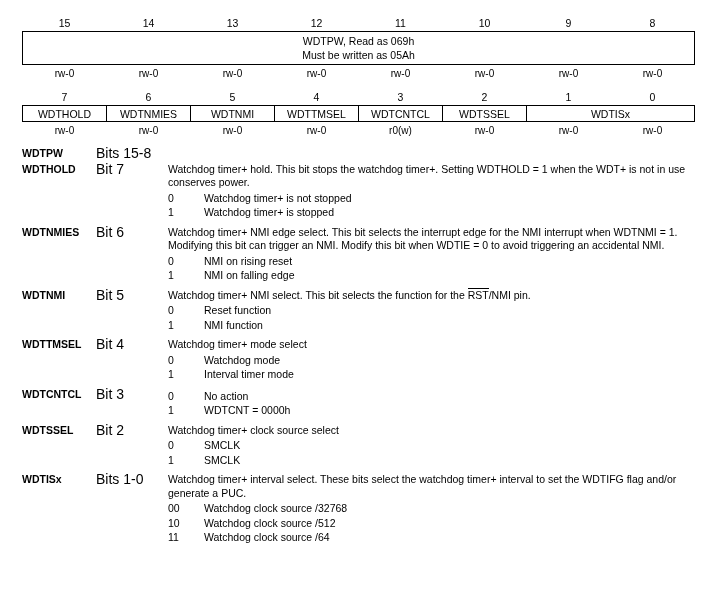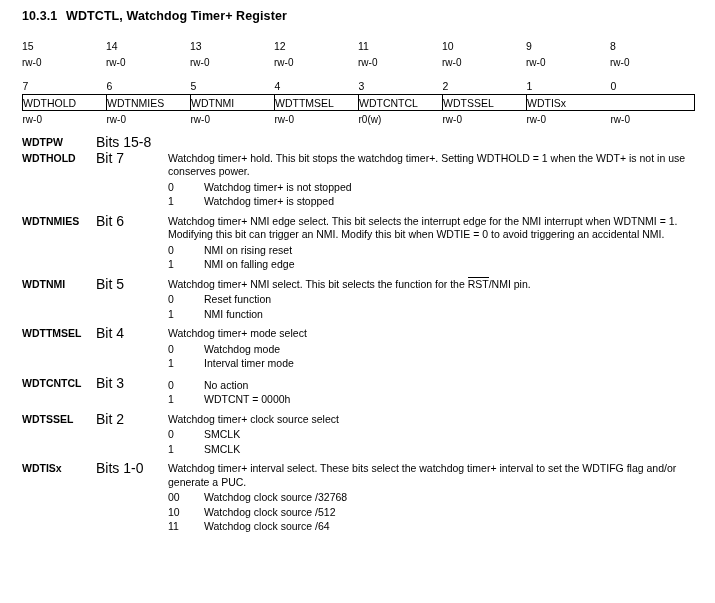--- a/index.html
+++ b/index.html
@@ -37,20 +37,21 @@
     margin: 14px 0 0 22px;
     width: 672px;
   }
   table.bits {
     border-collapse: collapse;
     table-layout: fixed;
     width: 672px;
     font-size: 10.5px;
   }
   table.bits td {
+    text-align: center;
     vertical-align: middle;
     padding: 0;
   }
   .bitnum-row td {
     height: 17px;
     font-size: 10.5px;
     border: none;
   }
   .boxed td {
     border: 1px solid #000000;
@@ -126,23 +127,20 @@
     top: -0.5px;
     border-top: 1px solid #000;
   }
   .gap { height: 4px; }
 </style>
 </head>
 <body>
 
 <div class="page">
 
-  <div class="section-title">
-    <span class="num">10.3.1</span><span>WDTCTL, Watchdog Timer+ Register</span>
-  </div>
 
   <div class="bits-wrap">
     <table class="bits">
       <colgroup>
         <col style="width:84px">
           <col style="width:84px">
           <col style="width:84px">
           <col style="width:84px">
         <col style="width:84px">
           <col style="width:84px">
@@ -153,20 +151,26 @@
           <tr class="bitnum-row">
         <td>15</td>
         <td>14</td>
         <td>13</td>
         <td>12</td>
         <td>11</td>
         <td>10</td>
         <td>9</td>
         <td>8</td>
       </tr>
+      <tr>
+        <td class="pw-cell" colspan="8">
+          <div>WDTPW, Read as 069h</div>
+          <div>Must be written as 05Ah</div>
+        </td>
+      </tr>
       <tr class="rw-row">
         <td>rw-0</td>
         <td>rw-0</td>
         <td>rw-0</td>
         <td>rw-0</td>
         <td>rw-0</td>
         <td>rw-0</td>
         <td>rw-0</td>
         <td>rw-0</td>
       </tr>

